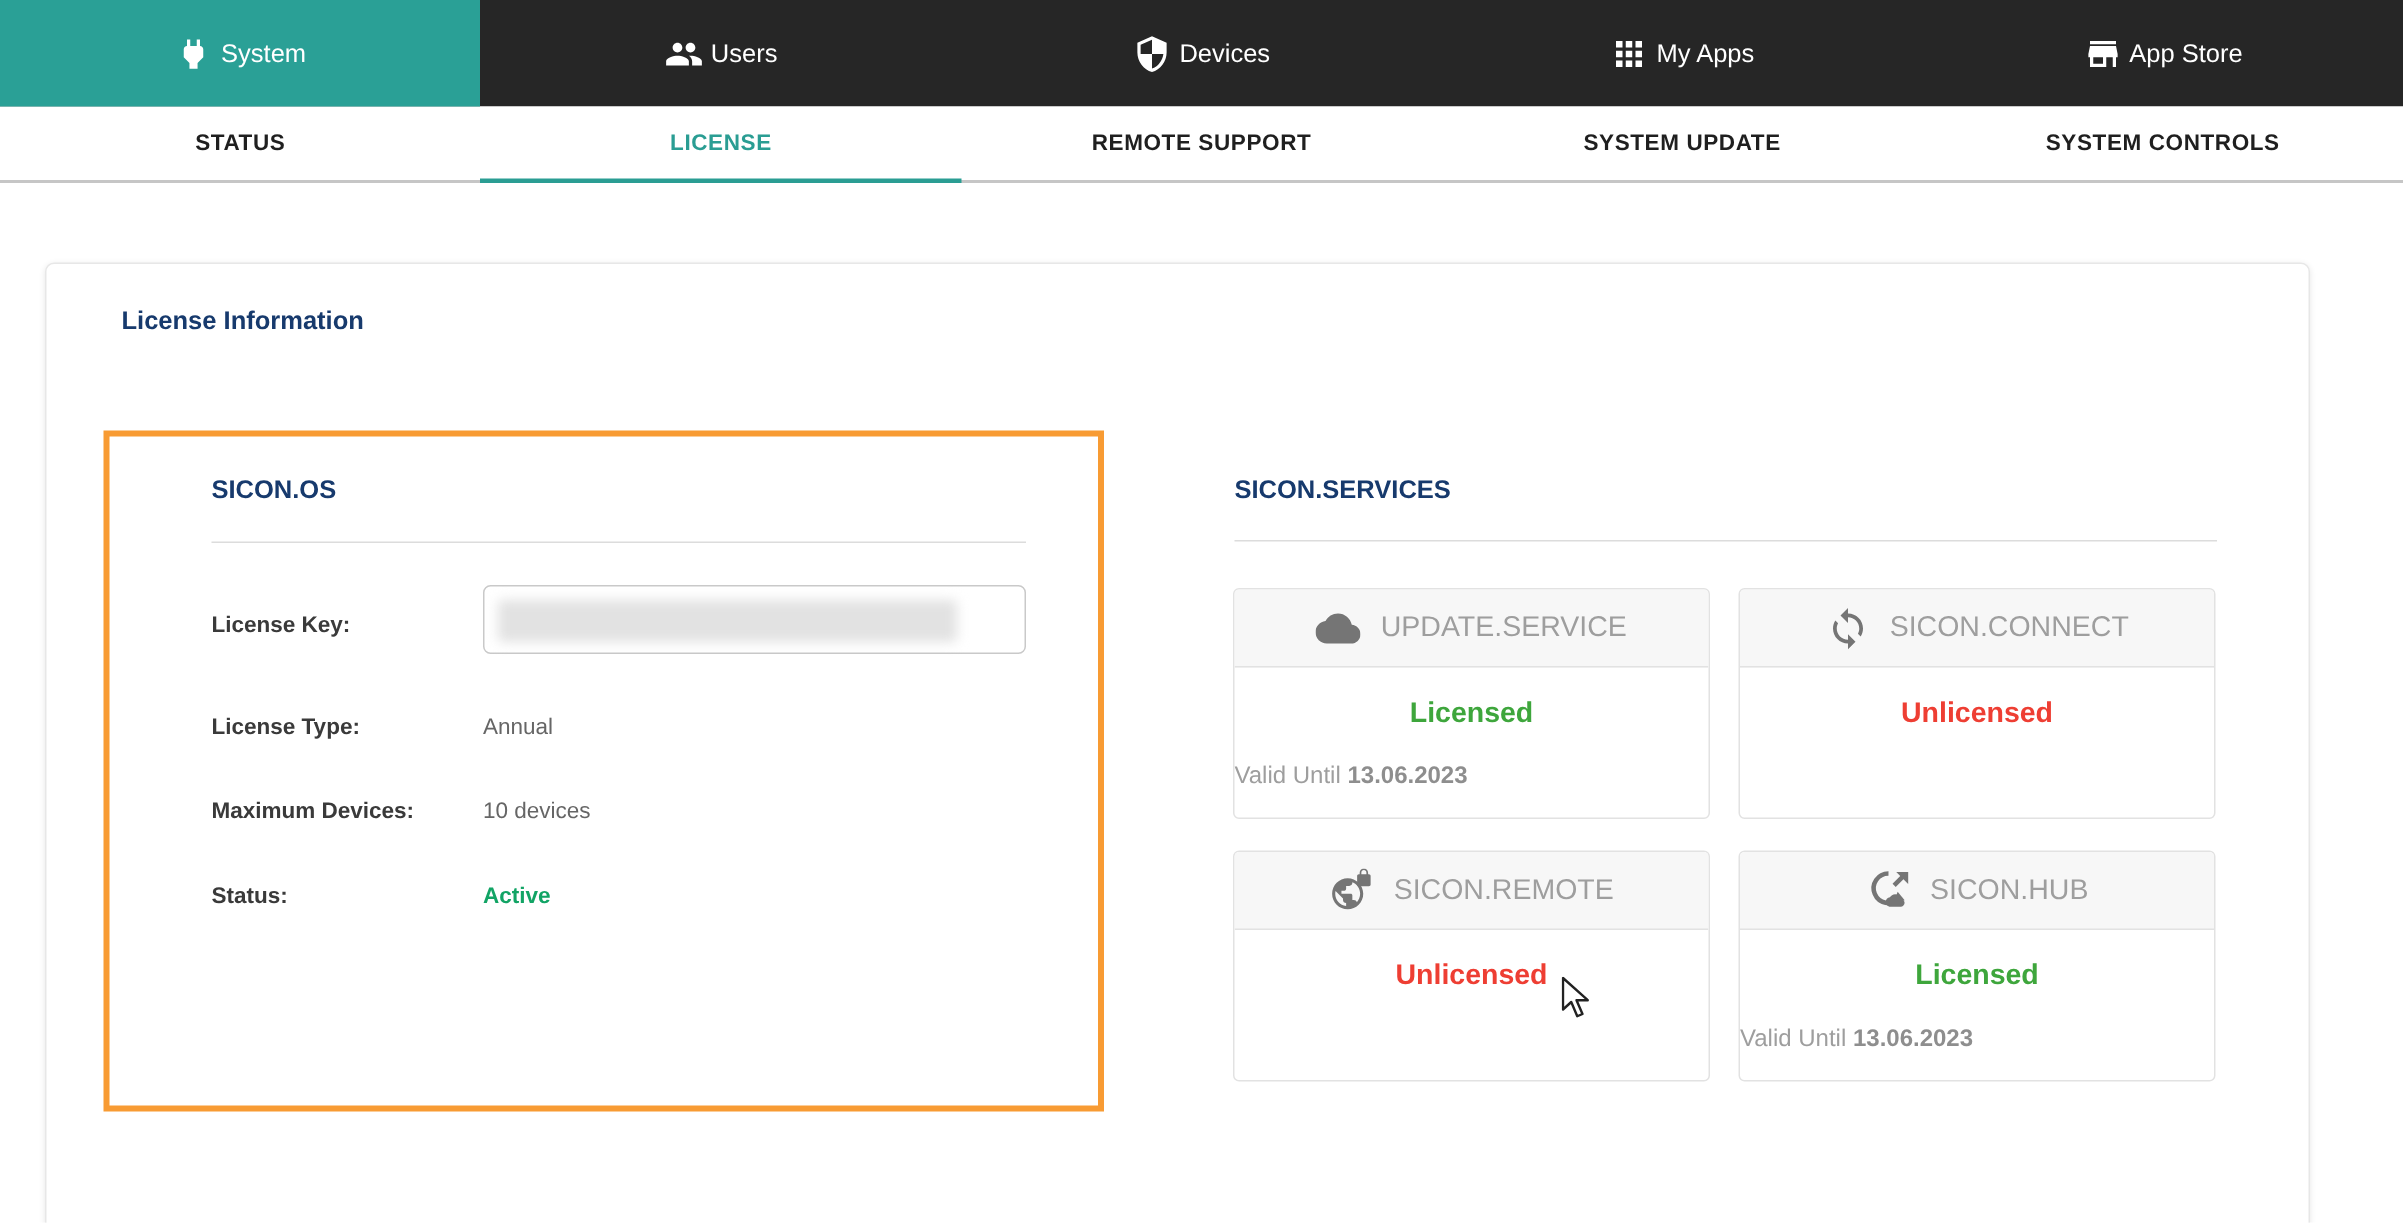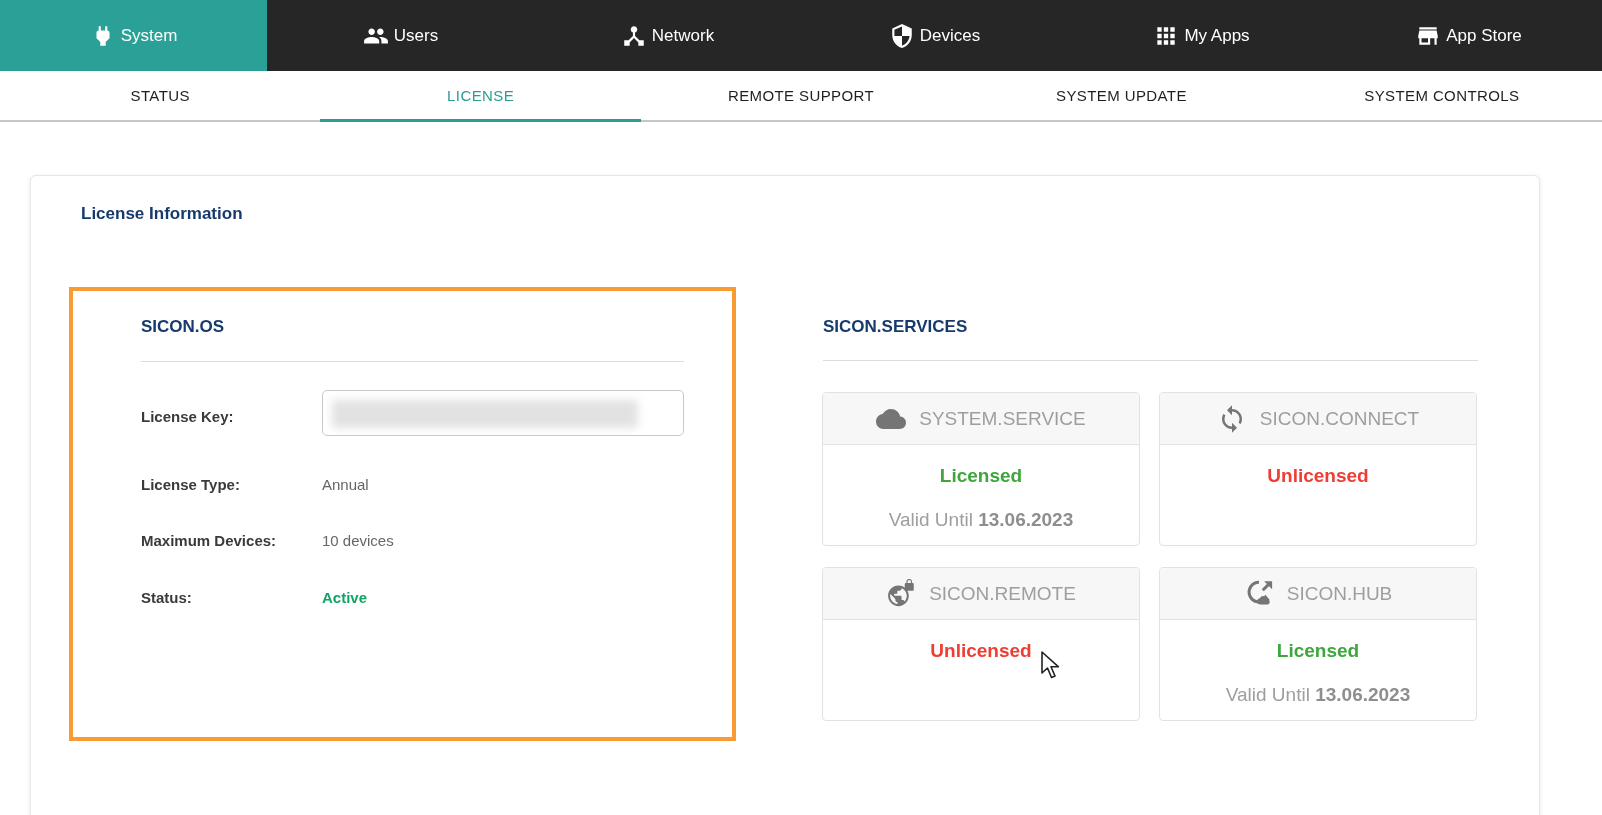--- a/index.html
+++ b/index.html
@@ -16,21 +16,21 @@
   .topnav{display:flex; height:71px; background:var(--nav-bg);}
   .nav-tab{flex:1; display:flex; flex-direction:row; align-items:center;
     justify-content:center; gap:5px; color:#fff; cursor:pointer;}
   .nav-tab.active{background:var(--teal);}
   .nav-icon svg{width:26px; height:26px; fill:#fff; display:block;}
   .nav-label{font-size:17px;}
 
   
   .subnav{display:flex; height:51px; background:#fff; border-bottom:2px solid #c6c6c6;}
   .subtab{flex:1; display:flex; align-items:center; justify-content:center;
-    font-size:15px; font-weight:normal; letter-spacing:.4px; color:#1f1f1f;
+    font-size:15px; font-weight:bold; letter-spacing:.4px; color:#1f1f1f;
     cursor:pointer; position:relative;}
   .subtab.active{color:var(--teal-text);}
   .subtab.active::after{content:""; position:absolute; left:0; right:0; bottom:-2px;
     height:3px; background:var(--teal-text);}
 
   
   .panel{position:relative; margin:53px 0 0 30px; width:1510px; height:648px;
     background:#fff; border:1px solid #e7e7e7; border-radius:6px;
     box-shadow:0 1px 4px rgba(0,0,0,.10);}
   .panel-title{position:absolute; left:50px; top:28px; font-size:17px;
@@ -67,22 +67,22 @@
     border-bottom:1px solid var(--border); display:flex; align-items:center;
     justify-content:center; gap:13px;}
   .card-header svg{width:30px; height:30px; fill:var(--icon-gray);
     color:var(--icon-gray); display:block;}
   .card-title{font-size:19px; color:var(--title-gray);}
   .card-body{position:relative; height:101px;}
   .card-status{position:absolute; top:20px; left:0; right:0; text-align:center;
     font-size:19px; font-weight:bold;}
   .card.licensed .card-status{color:var(--green-licensed);}
   .card.unlicensed .card-status{color:var(--red);}
-  .card-valid{position:absolute; top:64px; left:0; right:0; text-align:center;
-    font-size:19px; color:var(--title-gray);}
+  .card-valid{position:absolute; top:64px; left:0; right:0; 
+    font-size:16px; color:var(--title-gray);}
   .card-valid b{color:#8e8e8e;}
 
   .cursor{position:absolute; left:1041px; top:651px; width:22px; height:30px;
     pointer-events:none;}
 </style>
 </head>
 <body>
 
 <div class="topnav">
   <div class="nav-tab active">
@@ -93,28 +93,20 @@
     </span>
     <span class="nav-label">System</span>
   </div>
   <div class="nav-tab">
     <span class="nav-icon">
       <svg viewBox="0 0 24 24">
           <path d="M16 11c1.66 0 2.99-1.34 2.99-3S17.66 5 16 5c-1.66 0-3 1.34-3 3s1.34 3 3 3zm-8 0c1.66 0 2.99-1.34 2.99-3S9.66 5 8 5C6.34 5 5 6.34 5 8s1.34 3 3 3zm0 2c-2.33 0-7 1.17-7 3.5V19h14v-2.5c0-2.33-4.67-3.5-7-3.5zm8 0c-.29 0-.62.02-.97.05 1.16.84 1.97 1.97 1.97 3.45V19h6v-2.5c0-2.33-4.67-3.5-7-3.5z"></path>
         </svg>
     </span>
     <span class="nav-label">Users</span>
-  </div>
-  <div class="nav-tab">
-    <span class="nav-icon">
-      <svg viewBox="0 0 24 24">
-          <path d="M17 16l-4-4V8.82C14.16 8.4 15 7.3 15 6c0-1.66-1.34-3-3-3S9 4.34 9 6c0 1.3.84 2.4 2 2.82V12l-4 4H3v5h5v-3.05l4-4.2 4 4.2V21h5v-5h-4z"></path>
-        </svg>
-    </span>
-    <span class="nav-label">Network</span>
   </div>
   <div class="nav-tab">
     <span class="nav-icon">
       <svg viewBox="0 0 24 24">
           <path d="M12 1L3 5v6c0 5.55 3.84 10.74 9 12 5.16-1.26 9-6.45 9-12V5l-9-4zm0 10.99h7c-.53 4.12-3.28 7.79-7 8.94V12H5V6.3l7-3.11v8.8z"></path>
         </svg>
     </span>
     <span class="nav-label">Devices</span>
   </div>
   <div class="nav-tab">
@@ -174,21 +166,21 @@
   <div class="services-title">SICON.SERVICES</div>
   <div class="services-divider"></div>
 
   <div class="cards">
 
     <div class="card licensed">
       <div class="card-header">
         <svg viewBox="0 0 24 24">
             <path d="M19.35 10.04C18.67 6.59 15.64 4 12 4 9.11 4 6.6 5.64 5.35 8.04 2.34 8.36 0 10.91 0 14c0 3.31 2.69 6 6 6h13c2.76 0 5-2.24 5-5 0-2.64-2.05-4.78-4.65-4.96z"></path>
           </svg>
-        <span class="card-title">SYSTEM.SERVICE</span>
+        <span class="card-title">UPDATE.SERVICE</span>
       </div>
       <div class="card-body">
         <div class="card-status">Licensed</div>
         <div class="card-valid">
           <span>Valid Until</span>
           <b>13.06.2023</b>
         </div>
       </div>
     </div>
 

